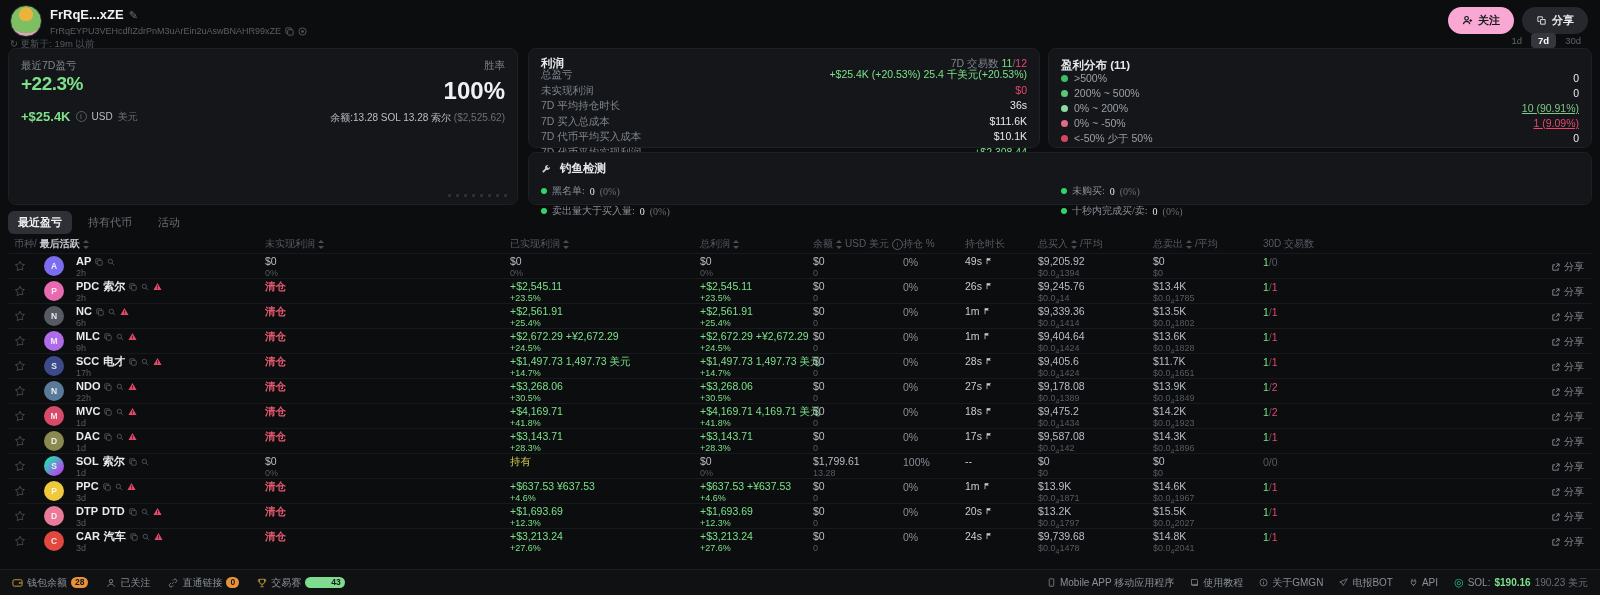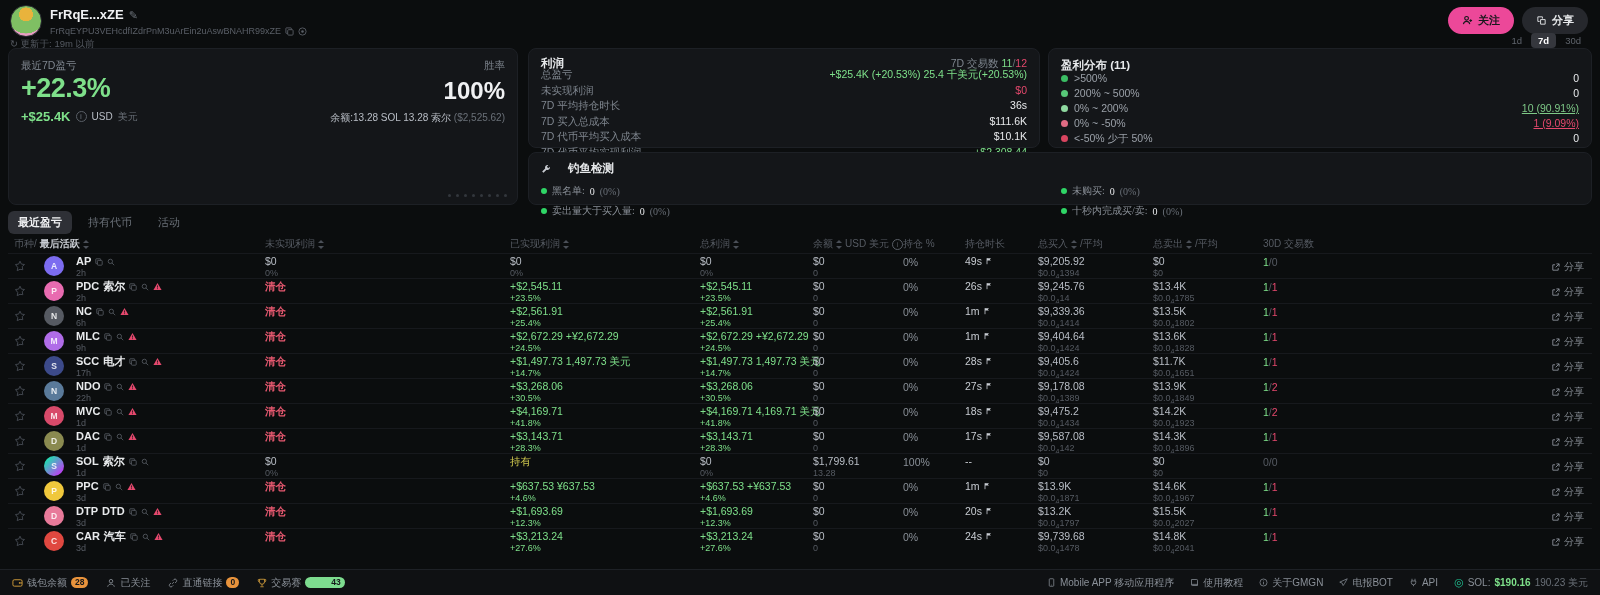--- a/index.html
+++ b/index.html
@@ -8,34 +8,34 @@
   
   .hdr{position:absolute;top:0;left:0;width:1600px;height:46px;}
   .avatar{position:absolute;left:10px;top:5px;width:30px;height:30px;border-radius:50%;
     background:radial-gradient(circle at 50% 28%,#e9b33c 0 26%,#7fbf63 27% 72%,#e79ec2 73%);border:1px solid #2a2d33;}
   .uname{position:absolute;left:50px;top:7px;font-size:13px;font-weight:700;color:#f0f1f3;}
   .uname .pencil{color:#6a7078;font-weight:400;font-size:11px;margin-left:5px;}
   .uaddr{position:absolute;left:50px;top:26px;font-size:9px;color:#5a5f67;display:flex;align-items:center;gap:4px;}
   .updated{position:absolute;left:10px;top:38px;font-size:9.5px;color:#565b63;}
   .hdr-right{position:absolute;right:12px;top:7px;display:flex;gap:8px;}
   .btn{display:flex;align-items:center;gap:5px;font-size:11px;font-weight:700;border-radius:15px;padding:6px 14px;cursor:pointer;}
-  .btn-follow{background:#ec4899;color:#17181b;}
+  .btn-follow{background:#f9a8d4;color:#17181b;}
   .btn-share{background:#26282d;color:#e6e8ea;}
   .ranges{position:absolute;right:12px;top:33px;display:flex;gap:2px;align-items:center;}
   .range{font-size:9.5px;color:#60656d;padding:2px 7px;border-radius:4px;}
   .range.active{background:#35373d;color:#fff;font-weight:700;}
   
   .card{position:absolute;background:#141619;border:1px solid #1d2025;border-radius:8px;box-sizing:border-box;}
   .card-pnl{left:8px;top:48px;width:510px;height:157px;padding:10px 12px;}
   .card-profit{left:528px;top:48px;width:512px;height:100px;padding:9px 12px;display:flex;flex-direction:column;justify-content:space-between;}
   .card-dist{left:1048px;top:48px;width:544px;height:100px;padding:9px 12px;display:flex;flex-direction:column;justify-content:space-between;}
   .card-phish{left:528px;top:152px;width:1064px;height:53px;padding:8px 12px;}
   .lbl{font-size:10.5px;color:#7e858e;}
   .card-title{font-size:11.5px;font-weight:700;color:#e8eaec;}
-  .pnl-pct{position:absolute;left:12px;top:24px;font-size:27px;font-weight:700;color:#7ee08a;letter-spacing:-.5px;}
+  .pnl-pct{position:absolute;left:12px;top:24px;font-size:19px;font-weight:700;color:#7ee08a;letter-spacing:-.5px;}
   .pnl-amt{position:absolute;left:12px;top:60px;font-size:13px;font-weight:700;color:#7ee08a;display:flex;align-items:center;gap:5px;}
   .pnl-amt .usd{font-size:10px;color:#b9bec6;font-weight:400;}
   .pnl-amt .cny{font-size:10px;color:#6a7078;font-weight:400;}
   .win-wrap{position:absolute;right:12px;top:10px;text-align:right;}
   .win-rate{font-size:24px;font-weight:700;color:#f0f1f3;margin-top:4px;}
   .balance{font-size:10px;color:#b9bec6;margin-top:6px;}
   .balance .dim{color:#6a7078;}
   .dots{position:absolute;right:10px;bottom:7px;display:flex;gap:5px;}
   .dot-pg{width:3px;height:3px;border-radius:50%;background:#33373d;}
   .prow{display:flex;justify-content:space-between;align-items:center;font-size:10.5px;line-height:11px;}
@@ -44,21 +44,21 @@
   .drow{display:flex;align-items:center;font-size:10.5px;line-height:11px;}
   .ddot{width:7px;height:7px;border-radius:50%;margin-right:6px;flex:none;}
   .drow .dl{color:#9aa0a8;}
   .drow .dv{margin-left:auto;}
   .dv-w{color:#e8eaec}.dv-g{color:#7ec987;text-decoration:underline}.dv-r{color:#e5486d;text-decoration:underline}
   .dist-bar{display:flex;gap:2px;height:4px;border-radius:2px;overflow:hidden;margin-top:2px;}
   .phish-grid{display:grid;grid-template-columns:520px 1fr;row-gap:6px;margin-top:8px;}
   .pitem{display:flex;align-items:center;gap:5px;font-size:10px;font-family:Liberation Serif, serif;}
   .pdot{width:6px;height:6px;border-radius:50%;background:#2fd566;flex:none;}
   .pitem .pl{color:#8a9098}.pitem .pv{color:#e8eaec}.pitem .pp{color:#6a7078}
-  .phish-title{display:flex;align-items:center;gap:17px;}
+  .phish-title{display:flex;align-items:center;gap:9px;}
   
   .tabs{position:absolute;left:8px;top:211px;display:flex;gap:6px;}
   .tab{font-size:11px;color:#6a7078;padding:4px 10px;border-radius:6px;}
   .tab.active{background:#2e3036;color:#f0f1f3;font-weight:700;}
   
   .thead{position:absolute;left:8px;top:237px;width:1584px;height:16px;font-size:10px;color:#565b63;}
   .th{position:absolute;top:0;display:flex;align-items:center;gap:3px;white-space:nowrap;}
   .th-active{color:#c9cdd3;font-weight:700;}
   .sort{display:inline-block;width:6px;height:9px;position:relative;}
   .sort::before,.sort::after{content:"";position:absolute;left:0;border-left:3px solid transparent;border-right:3px solid transparent;}

